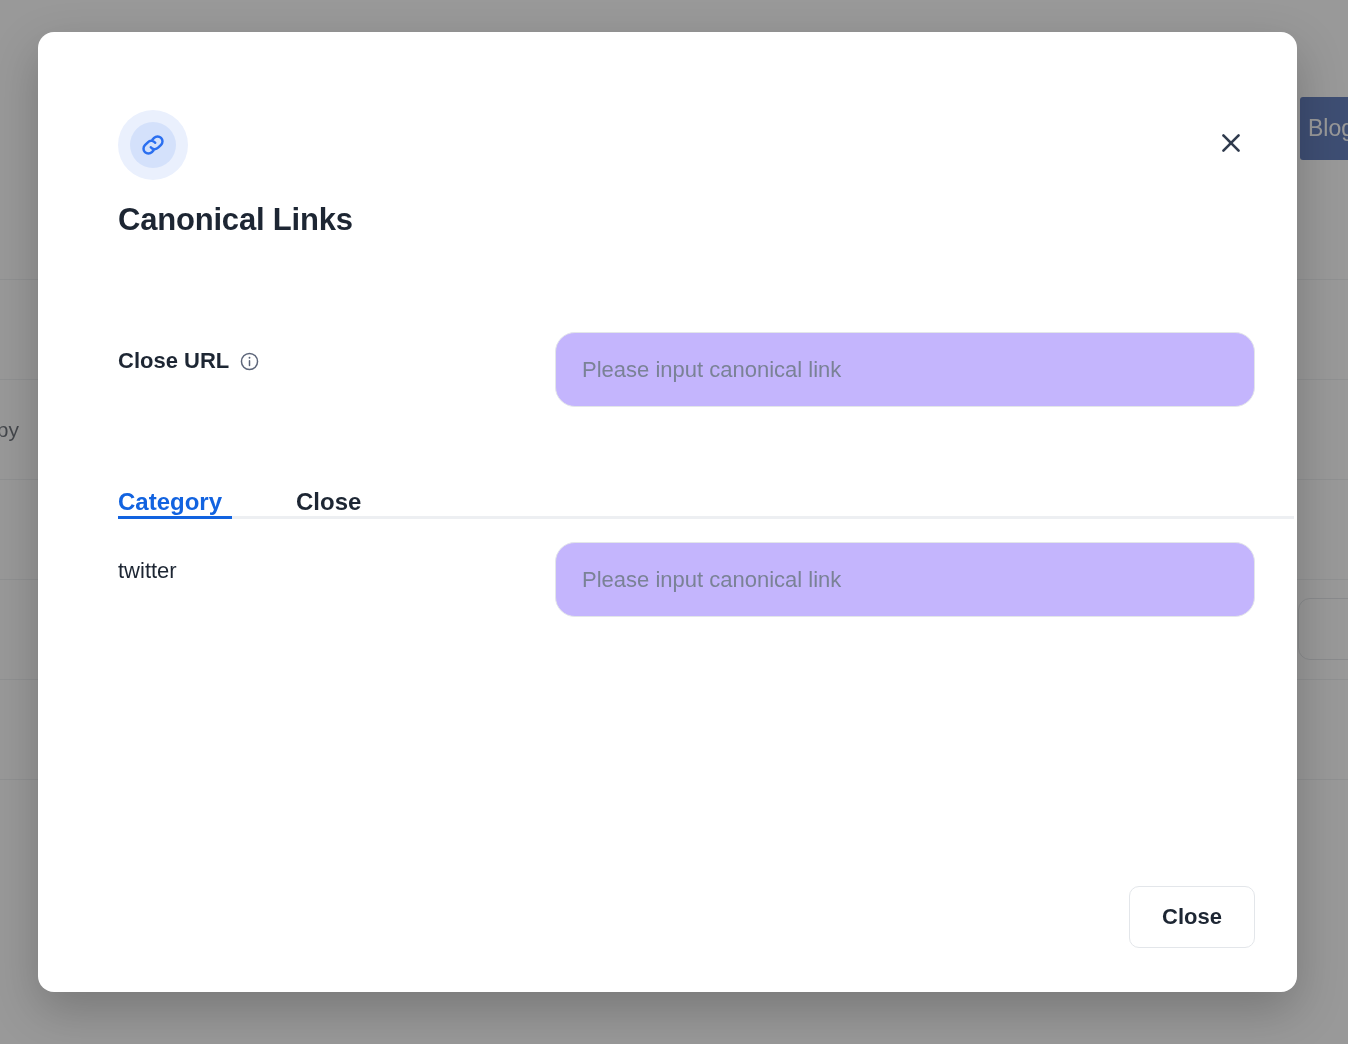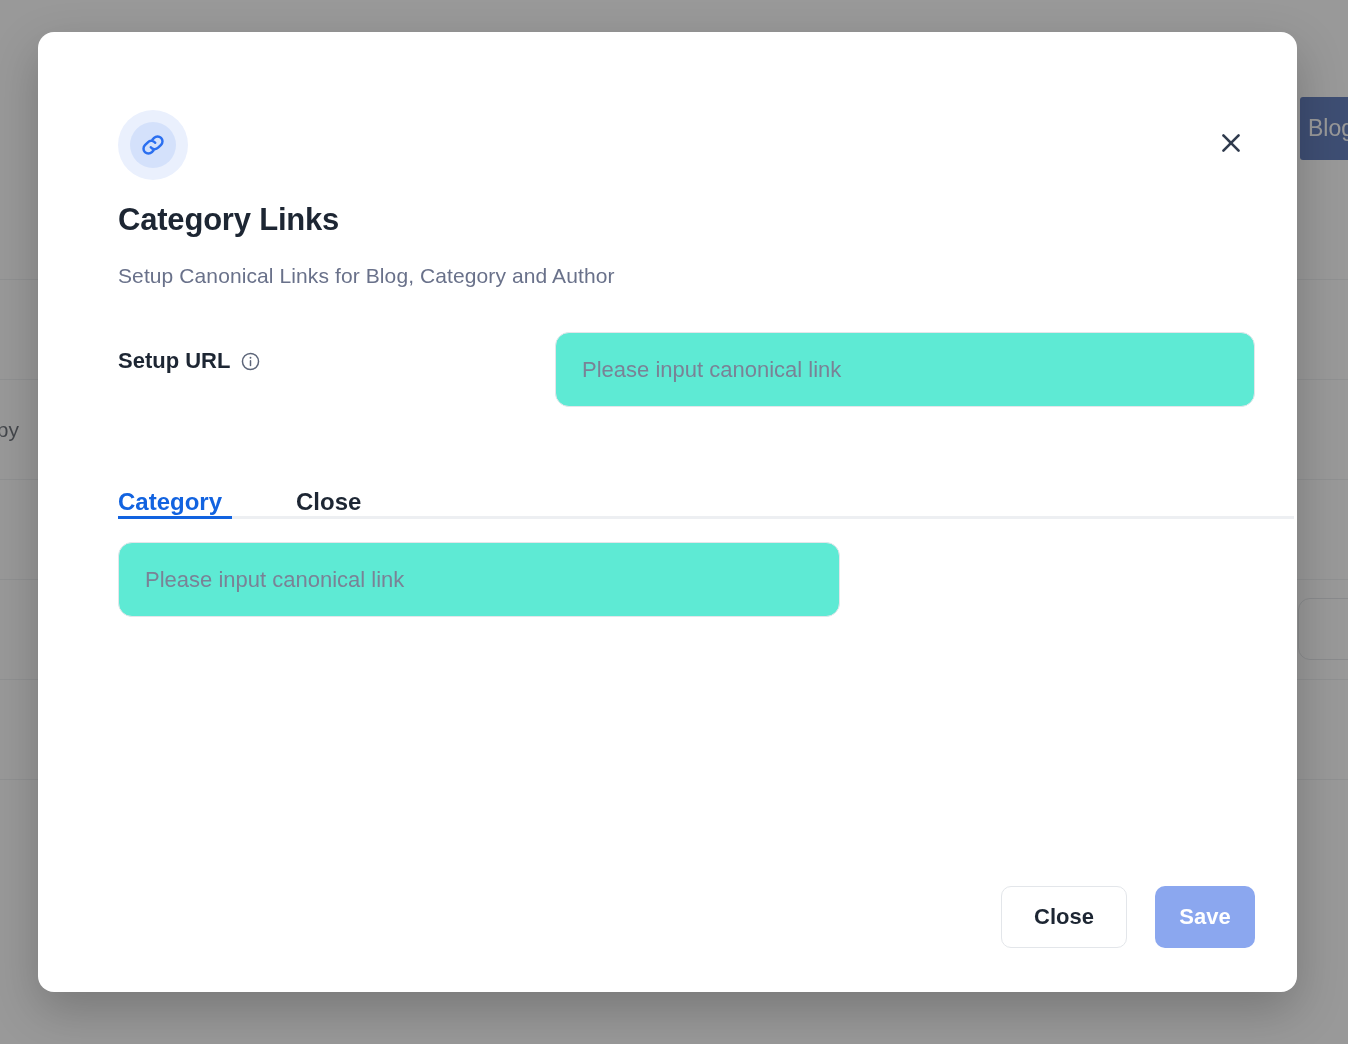--- a/index.html
+++ b/index.html
@@ -183,22 +183,22 @@
     display: inline-flex;
     align-items: center;
     justify-content: center;
     flex: none;
   }
 
   .text-input {
     width: 722px;
     height: 75px;
     border: 1px solid #e3e6ea;
-    border-radius: 14px;
-    background: #5eead4;
+    border-radius: 20px;
+    background: #c4b5fd;
     font-size: 22px;
     color: #1d2633;
     font-family: "Liberation Sans", sans-serif;
     padding: 2px 26px;
     outline: none;
   }
   .text-input::placeholder { color: #7a8296; }
 
   
   .tabs {
@@ -307,26 +307,25 @@
       </div>
     </div>
 
     <button class="close-btn">
       <svg width="26" height="26" viewBox="0 0 24 24" fill="none" stroke="#2f3a4d" stroke-width="2.4" stroke-linecap="round">
         <line x1="5" y1="5" x2="19" y2="19"></line>
         <line x1="19" y1="5" x2="5" y2="19"></line>
       </svg>
     </button>
 
-    <h1 class="modal-title">Category Links</h1>
-    <p class="modal-subtitle">Setup Canonical Links for Blog, Category and Author</p>
+    <h1 class="modal-title">Canonical Links</h1>
 
     <div class="field-row blogurl">
       <div class="field-label">
-        <span>Setup URL</span>
+        <span>Close URL</span>
         <span class="info-icon">
           <svg width="21" height="21" viewBox="0 0 24 24" fill="none" stroke="#5c6579" stroke-width="1.7">
             <circle cx="12" cy="12" r="9.2"></circle>
             <line x1="12" y1="11" x2="12" y2="16.6" stroke-linecap="round"></line>
             <circle cx="12" cy="7.7" r="1.05" fill="#5c6579" stroke="none"></circle>
           </svg>
         </span>
       </div>
       <input class="text-input" type="text" placeholder="Please input canonical link" style="">
     </div>
@@ -335,22 +334,24 @@
       <div class="tabs-strip">
         <button class="tab active">Category</button>
         <button class="tab inactive">Close</button>
       </div>
       <div class="tabs-divider">
         <div class="tabs-indicator"></div>
       </div>
     </div>
 
     <div class="field-row category">
+      <div class="field-label plain">
+        <span>twitter</span>
+      </div>
       <input class="text-input" type="text" placeholder="Please input canonical link" style="">
     </div>
 
     <div class="modal-footer">
       <button class="btn btn-close">Close</button>
-      <button class="btn btn-save">Save</button>
     </div>
 
   </div>
 </div>
 
 </body></html>

